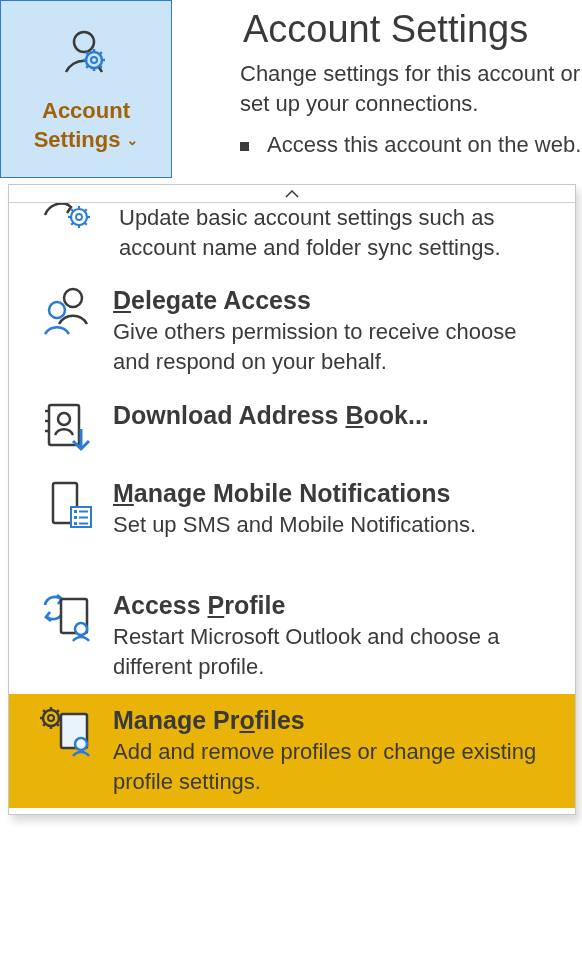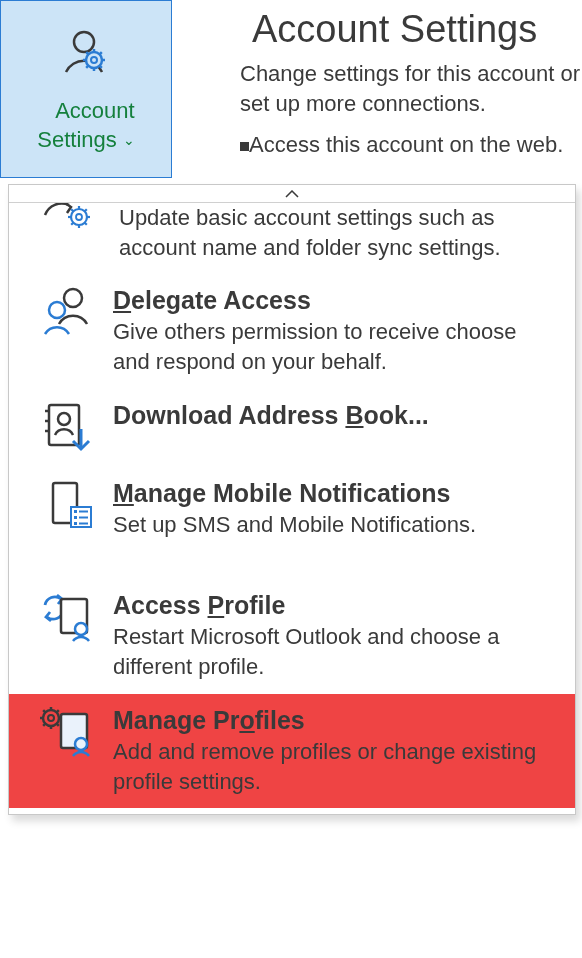--- a/index.html
+++ b/index.html
@@ -29,54 +29,55 @@
     padding-bottom: 22px;
     cursor: pointer;
   }
   .ribbon-btn .icon-slot {
     width: 60px; height: 60px;
     margin-bottom: 10px;
     display: flex; align-items: center; justify-content: center;
   }
   .ribbon-label {
     font-size: 22px;
-    font-weight: 400;
-    text-align: right;
+    font-weight: 700;
+    text-align: center;
     line-height: 1.35;
-    color: #15803d;
+    color: #a16207;
   }
   .ribbon-label .chev {
     font-size: 14px;
     position: relative;
     top: -2px;
   }
 
   
   .header-area {
     position: absolute;
     top: 8px;
     left: 240px;
     right: 0;
   }
   .header-title {
     font-size: 38px;
     font-weight: 400;
     color: #3a3a3a;
-    margin: 0 0 8px 12px;
+    margin: 0 0 8px 3px;
     white-space: nowrap;
   }
   .header-sub {
     font-size: 22px;
     color: #3a3a3a;
     margin: 0 0 14px 0;
     line-height: 1.35;
   }
   .bullet-row {
     display: flex;
     align-items: flex-start;
+    gap: 18px;
     font-size: 22px;
     white-space: nowrap;
   }
   .bullet-row .sq {
     width: 9px; height: 9px;
     background: #3a3a3a;
     margin-top: 10px;
     flex: 0 0 auto;
   }
 
@@ -102,21 +103,21 @@
   .scroll-up svg { display: block; }
 
   .menu-item {
     display: flex;
     align-items: flex-start;
     gap: 18px;
     padding: 10px 16px 12px 30px;
     cursor: pointer;
   }
   .menu-item.hover {
-    background: #ef4444;
+    background: #eab308;
   }
   .menu-item .mi-icon {
     width: 56px;
     height: 56px;
     flex: 0 0 56px;
     display: flex;
     align-items: center;
     justify-content: center;
   }
   .menu-item .mi-text {
@@ -168,21 +169,21 @@
     </svg>
   </div>
   <div class="ribbon-label">
     <span>Account</span><br>
     <span>Settings</span> <span class="chev">⌄</span>
   </div>
 </div>
 
 <div class="header-area">
   <div class="header-title">Account Settings</div>
-  <div class="header-sub">Change settings for this account or set up more connections.</div>
+  <div class="header-sub">Change settings for this account or set up your connections.</div>
   <div class="bullet-row">
     <div class="sq"></div>
     <div>Access this account on the web.</div>
   </div>
 </div>
 
 <div class="dropdown">
 
   <div class="scroll-up">
     <svg width="14" height="8" viewBox="0 0 14 8">

